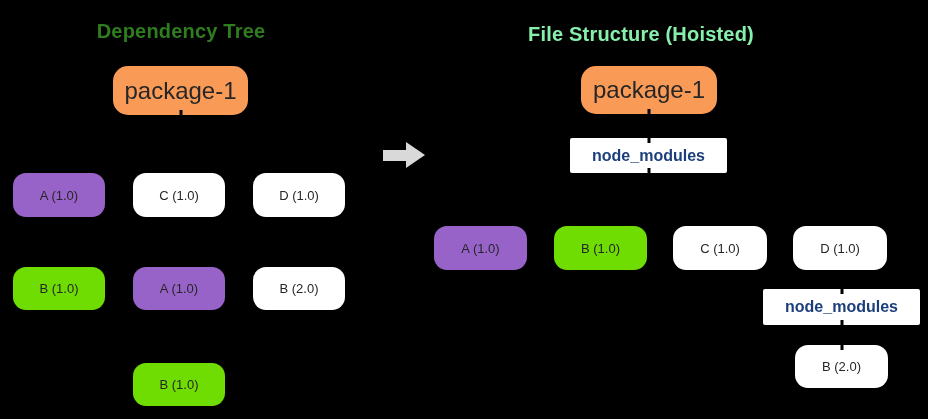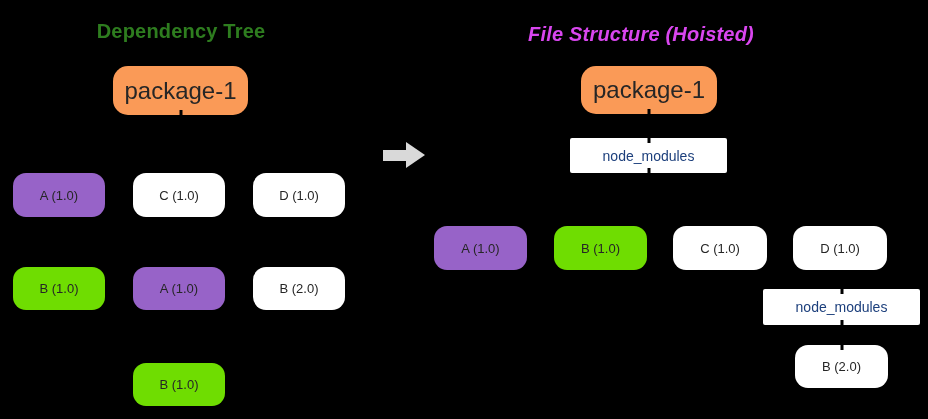--- a/index.html
+++ b/index.html
@@ -12,21 +12,21 @@
     width:260px;text-align:center;letter-spacing:0.2px;
   }
   #title-left{left:51px;top:20px;}
   #title-right{left:511px;top:23px;}
   .node{
     position:absolute;display:flex;align-items:center;justify-content:center;
     box-sizing:border-box;
   }
   .node-package{border-radius:15px;font-size:24px;justify-content:center;}
   .node-purple,.node-green,.node-white{border-radius:13px;font-size:13px;}
-  .node-folder{border-radius:2px;font-size:14px;}
+  .node-folder{border-radius:2px;font-size:16px;font-weight:bold;}
   .node span{white-space:nowrap;}
   .tick{
     position:absolute;left:50%;transform:translateX(-50%);
     width:3px;height:6px;background:#000000;
   }
   .tick-top{top:-1px;}
   .tick-bottom{bottom:-1px;}
   .arrow{position:absolute;left:383px;top:142px;display:flex;align-items:center;}
   .arrow-shaft{width:23px;height:11px;}
   .arrow-head{
@@ -34,21 +34,21 @@
     border-top:13px solid transparent;
     border-bottom:13px solid transparent;
     border-left:19px solid #D9D9D9;
   }
 </style>
 </head>
 <body>
 
 <div id="canvas" style="background: rgb(0, 0, 0); border-radius: 8px;">
   <div class="title" id="title-left" style="color: rgb(46, 125, 31);">Dependency Tree</div>
-  <div class="title" id="title-right" style="color: #d946ef; font-style: italic;">File Structure (Hoisted)</div>
+  <div class="title" id="title-right" style="color: #86efac;">File Structure (Hoisted)</div>
 
   <div class="arrow">
     <div class="arrow-shaft" style="background: rgb(217, 217, 217);"></div>
     <div class="arrow-head" style="border-left-color: rgb(217, 217, 217);"></div>
   </div>
 <div class="node node-package" style="left: 113px; top: 66px; width: 135px; height: 49px; background: rgb(250, 154, 87); color: rgb(38, 38, 38);">
       <span>package-1</span>
       <div class="tick tick-bottom"></div>
     </div>
     <div class="node node-purple" style="left: 13px; top: 173px; width: 92px; height: 44px; background: rgb(151, 99, 200); color: rgb(38, 38, 38);">

